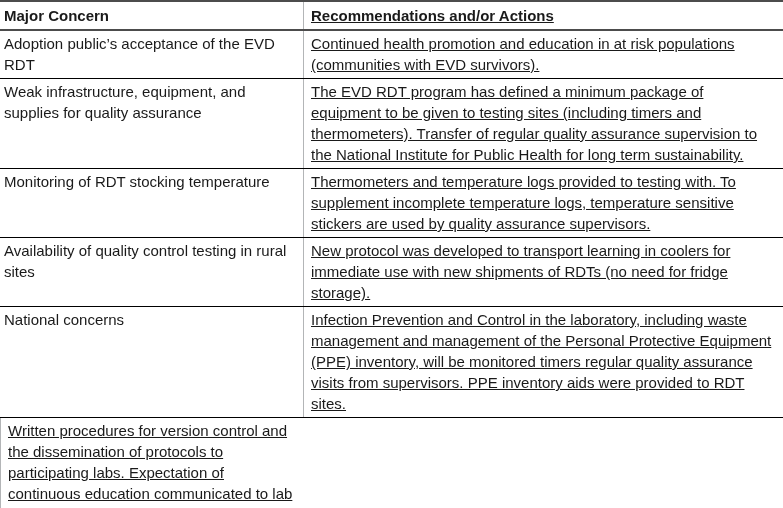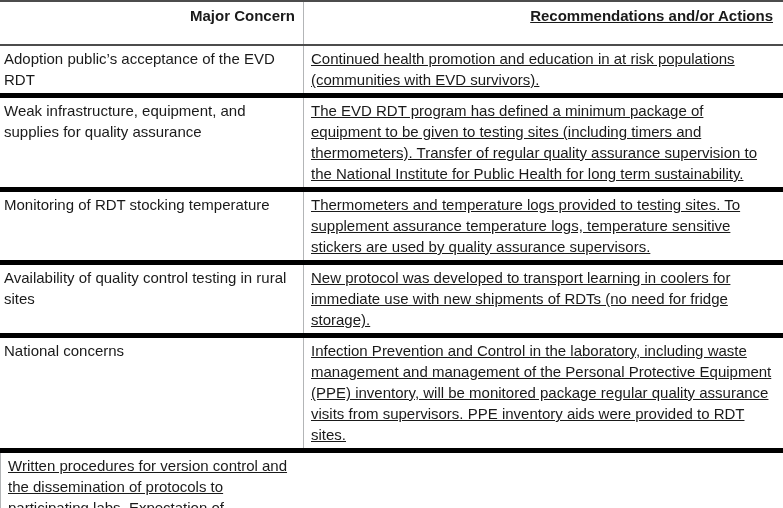--- a/index.html
+++ b/index.html
@@ -23,39 +23,39 @@
     border-bottom: 1px solid #98999b;
   }
   .row {
     display: grid;
     grid-template-columns: 303px 480px;
   }
   .row.header {
     border-bottom: 2px solid #4c4c4c;
   }
   .row.body + .row.body {
-    border-top: 5px solid #000000;
+    border-top: 1px solid #000000;
   }
   .cell {
     font-size: 15px;
     line-height: 21px;
   }
   .cell.left {
     padding: 2px 8px 3px 4px;
   }
   .cell.right {
     border-left: 1px solid #b3b5b7;
     padding: 2px 10px 3px 7px;
     text-decoration: underline;
   }
   .row.header .cell {
     font-weight: 700;
-    text-align: right;
+    text-align: left;
     padding-top: 3px;
-    padding-bottom: 18px;
+    padding-bottom: 3px;
   }
   .doi {
     display: inline-block;
     margin: 9px 0 0 2px;
     font-size: 13.5px;
     line-height: 16px;
     text-decoration: none;
     color: #3e68ae;
   }
 </style>
@@ -76,31 +76,31 @@
       <div class="cell right">Continued health promotion and education in at risk populations (communities with EVD survivors).</div>
     </div>
 
     <div class="row body">
       <div class="cell left">Weak infrastructure, equipment, and supplies for quality assurance</div>
       <div class="cell right">The EVD RDT program has defined a minimum package of equipment to be given to testing sites (including timers and thermometers). Transfer of regular quality assurance supervision to the National Institute for Public Health for long term sustainability.</div>
     </div>
 
     <div class="row body">
       <div class="cell left">Monitoring of RDT stocking temperature</div>
-      <div class="cell right">Thermometers and temperature logs provided to testing sites. To supplement assurance temperature logs, temperature sensitive stickers are used by quality assurance supervisors.</div>
+      <div class="cell right">Thermometers and temperature logs provided to testing with. To supplement incomplete temperature logs, temperature sensitive stickers are used by quality assurance supervisors.</div>
     </div>
 
     <div class="row body">
       <div class="cell left">Availability of quality control testing in rural sites</div>
       <div class="cell right">New protocol was developed to transport learning in coolers for immediate use with new shipments of RDTs (no need for fridge storage).</div>
     </div>
 
     <div class="row body">
       <div class="cell left">National concerns</div>
-      <div class="cell right">Infection Prevention and Control in the laboratory, including waste management and management of the Personal Protective Equipment (PPE) inventory, will be monitored package regular quality assurance visits from supervisors. PPE inventory aids were provided to RDT sites.</div>
+      <div class="cell right">Infection Prevention and Control in the laboratory, including waste management and management of the Personal Protective Equipment (PPE) inventory, will be monitored timers regular quality assurance visits from supervisors. PPE inventory aids were provided to RDT sites.</div>
     </div>
 
     <div class="row body">
       <div class="cell right">Written procedures for version control and the dissemination of protocols to participating labs. Expectation of continuous education communicated to lab staff.</div>
     </div>
 
   </div>
 
   <a class="doi" href="#" style="color: rgb(62, 104, 174);">https://doi.org/10.1371/journal.pone.0188047.t004</a>
 

